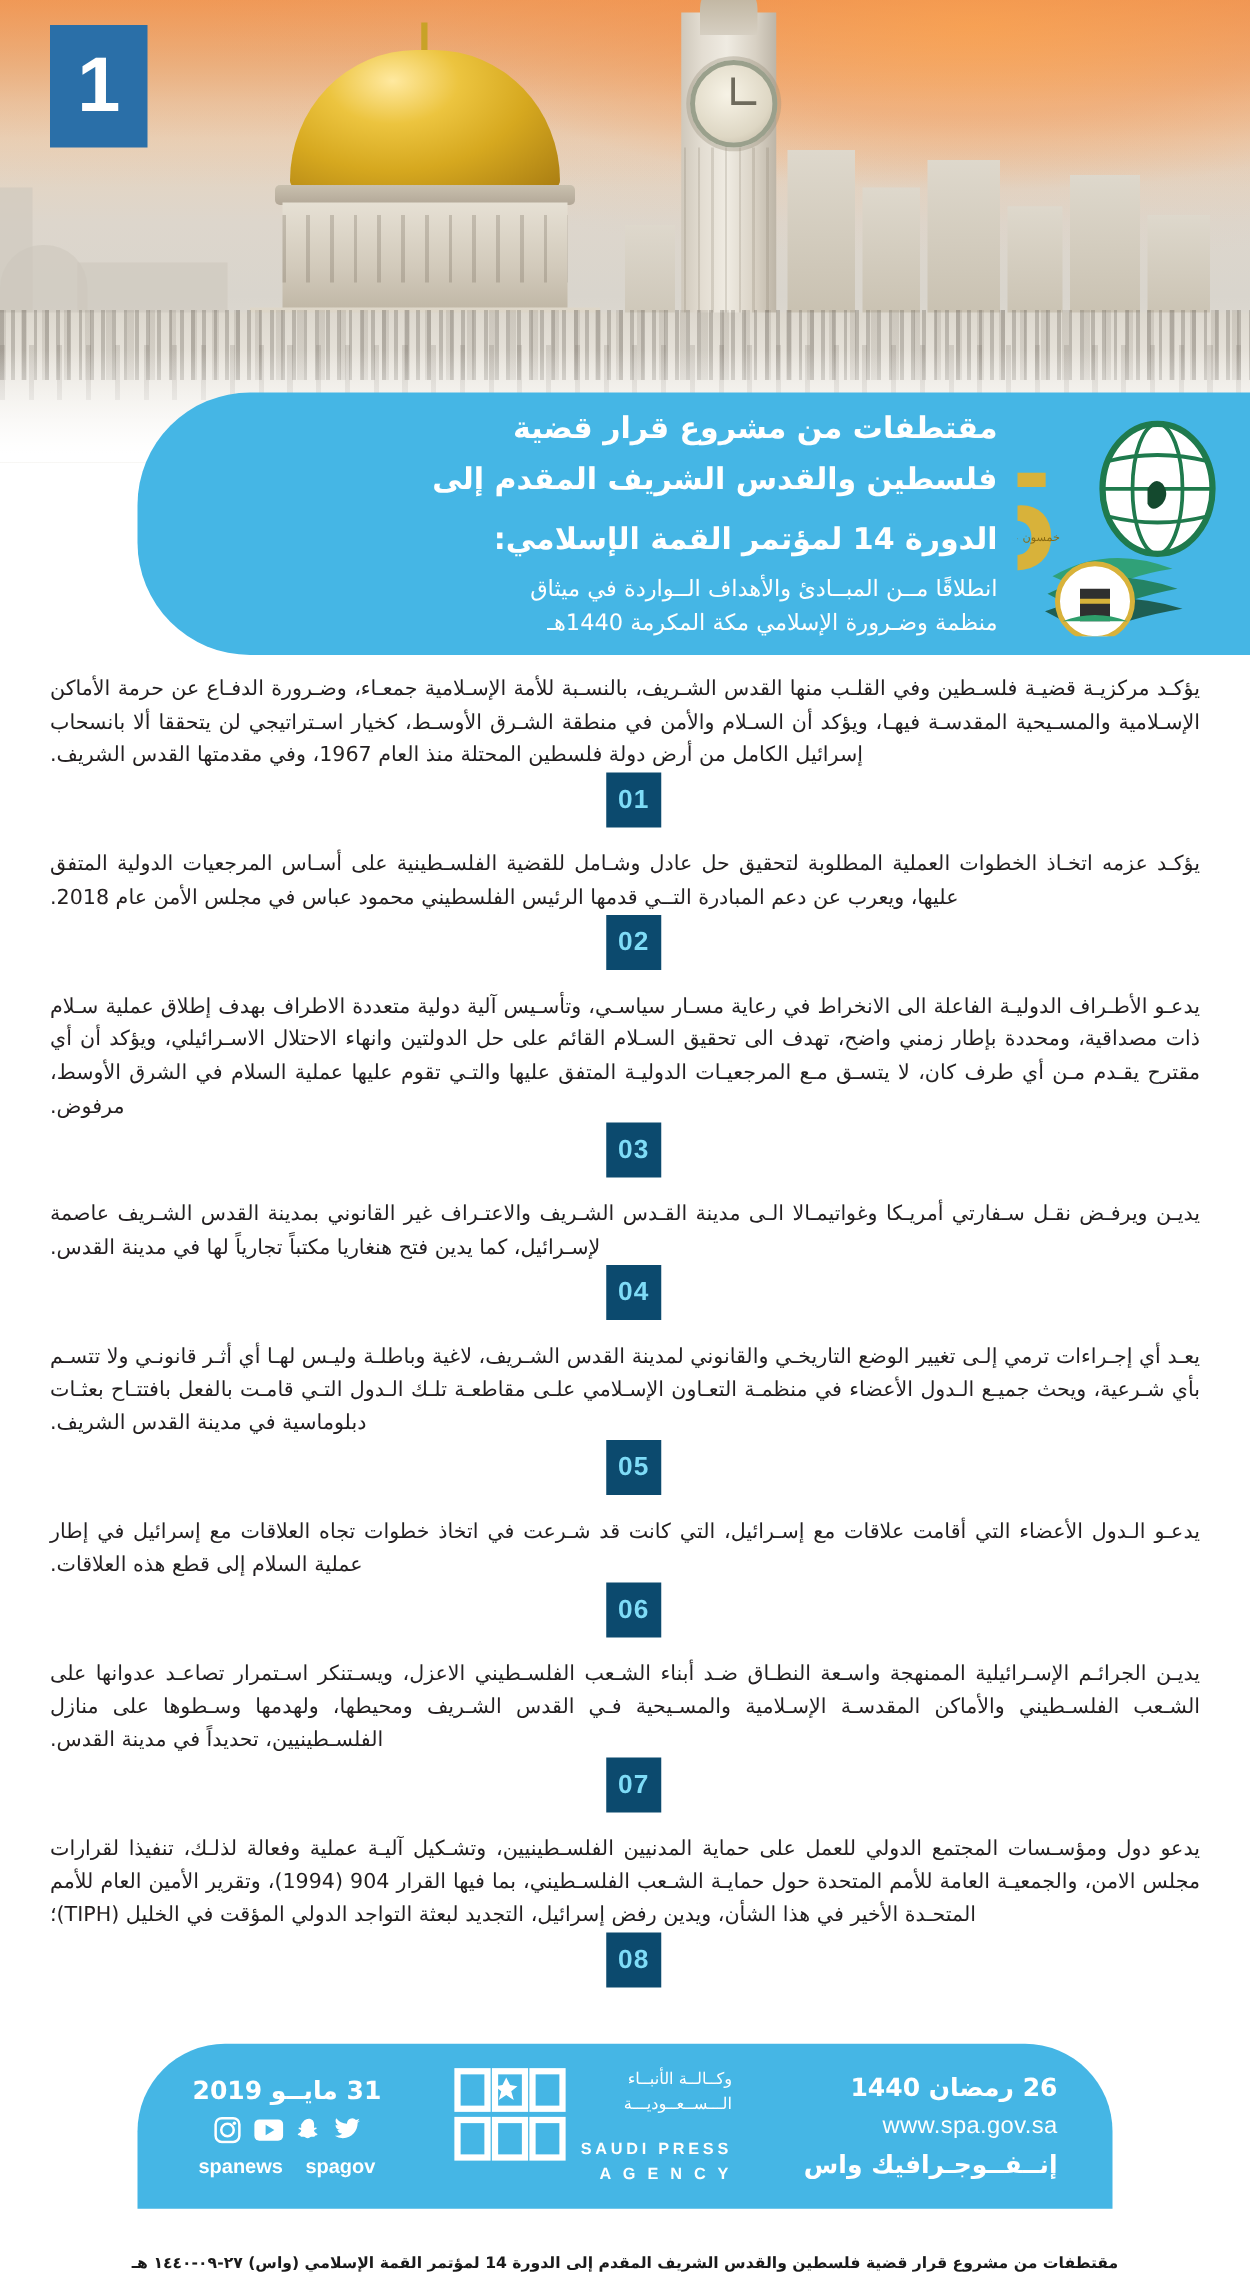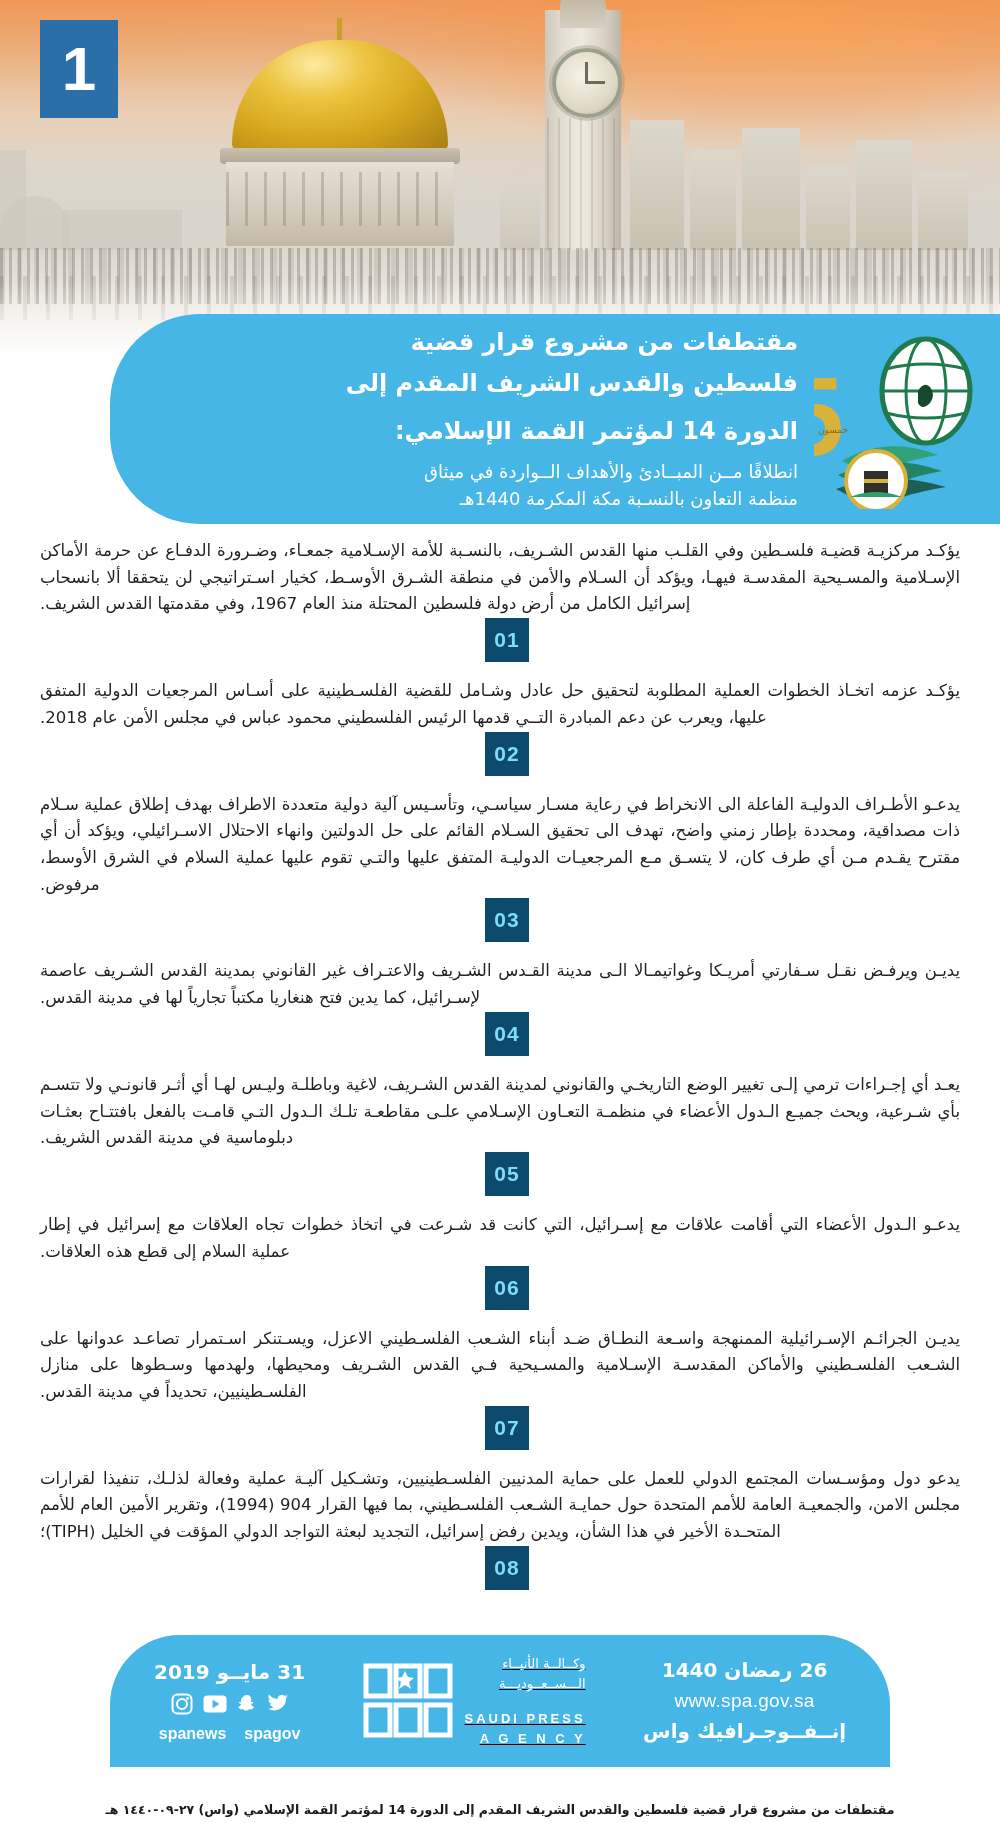--- a/index.html
+++ b/index.html
@@ -173,25 +173,25 @@
   
   .footer{
     position:absolute;left:110px;bottom:56px;width:780px;height:132px;
     background:#45b6e5;
     border-top-left-radius:70px;
     border-top-right-radius:70px;
     display:flex;flex-direction:row;align-items:center;justify-content:space-between;
     padding:0 44px;
     box-sizing:border-box;
   }
-  .f-right{color:#fff;text-align:center;direction:rtl;line-height:1.55;}
+  .f-right{color:#fff;text-align:right;direction:rtl;line-height:1.55;}
   .f-right .hijri{font-size:20px;font-weight:bold;}
   .f-right .url{font-size:19px;font-family:"Liberation Sans",sans-serif;letter-spacing:.3px;}
   .f-right .credit{font-size:20px;font-weight:bold;}
-  .f-center{display:flex;flex-direction:row;align-items:center;gap:10px;text-decoration:underline;}
+  .f-center{display:flex;flex-direction:row;gap:10px;}
   .spa-mark{width:92px;height:76px;}
   .spa-words{color:#fff;text-align:right;direction:rtl;line-height:1.5;}
   .spa-words .ar{font-size:13px;letter-spacing:2px;}
   .spa-words .en{font-size:13px;font-family:"Liberation Sans",sans-serif;letter-spacing:3px;font-weight:bold;}
   .f-left{color:#fff;text-align:center;line-height:1.5;}
   .f-left .date{font-size:20px;font-weight:bold;direction:rtl;}
   .f-left .socials{display:flex;flex-direction:row;align-items:center;justify-content:center;gap:10px;margin-top:6px;}
   .f-left .handles{font-size:16px;font-family:"Liberation Sans",sans-serif;font-weight:bold;display:flex;gap:18px;justify-content:center;}
   .caption{
     position:absolute;left:0;bottom:6px;width:1000px;text-align:center;
@@ -268,21 +268,21 @@
 
         <text x="34" y="104" font-family="DejaVu Sans, sans-serif" font-size="9" fill="#8a6c14">خمسون عاماً</text>
       </svg>
     </div>
 
     <div class="banner-text">
       <div class="banner-title">مقتطفات من مشروع قرار قضية</div>
       <div class="banner-title" style="margin:0 0 8px 0;">فلسطين والقدس الشريف المقدم إلى</div>
       <div class="banner-title" style="margin:16px 0 12px 0;">الدورة 14 لمؤتمر القمة الإسلامي:</div>
       <div class="banner-sub">انطلاقًا مــن المبــادئ والأهداف الــواردة في ميثاق</div>
-      <div class="banner-sub">منظمة التعاون بالنسـبة  مكة المكرمة  1440هـ</div>
+      <div class="banner-sub">منظمة وضـرورة الإسلامي  مكة المكرمة  1440هـ</div>
     </div>
   </div>
 
   <div class="content">
 
     <div class="item">
       <div class="item-text">يؤكـد مركزيـة قضيـة فلسـطين وفي القلـب منها القدس الشـريف، بالنسـبة للأمة الإسـلامية جمعـاء، وضـرورة الدفـاع عن حرمة الأماكن الإسـلامية والمسـيحية المقدسـة فيهـا، ويؤكد أن السـلام والأمن في منطقة الشـرق الأوسـط، كخيار اسـتراتيجي لن يتحققا ألا بانسحاب إسرائيل الكامل من أرض دولة فلسطين المحتلة منذ العام 1967، وفي مقدمتها القدس الشريف.</div>
       <div class="item-num">01</div>
     </div>
 

